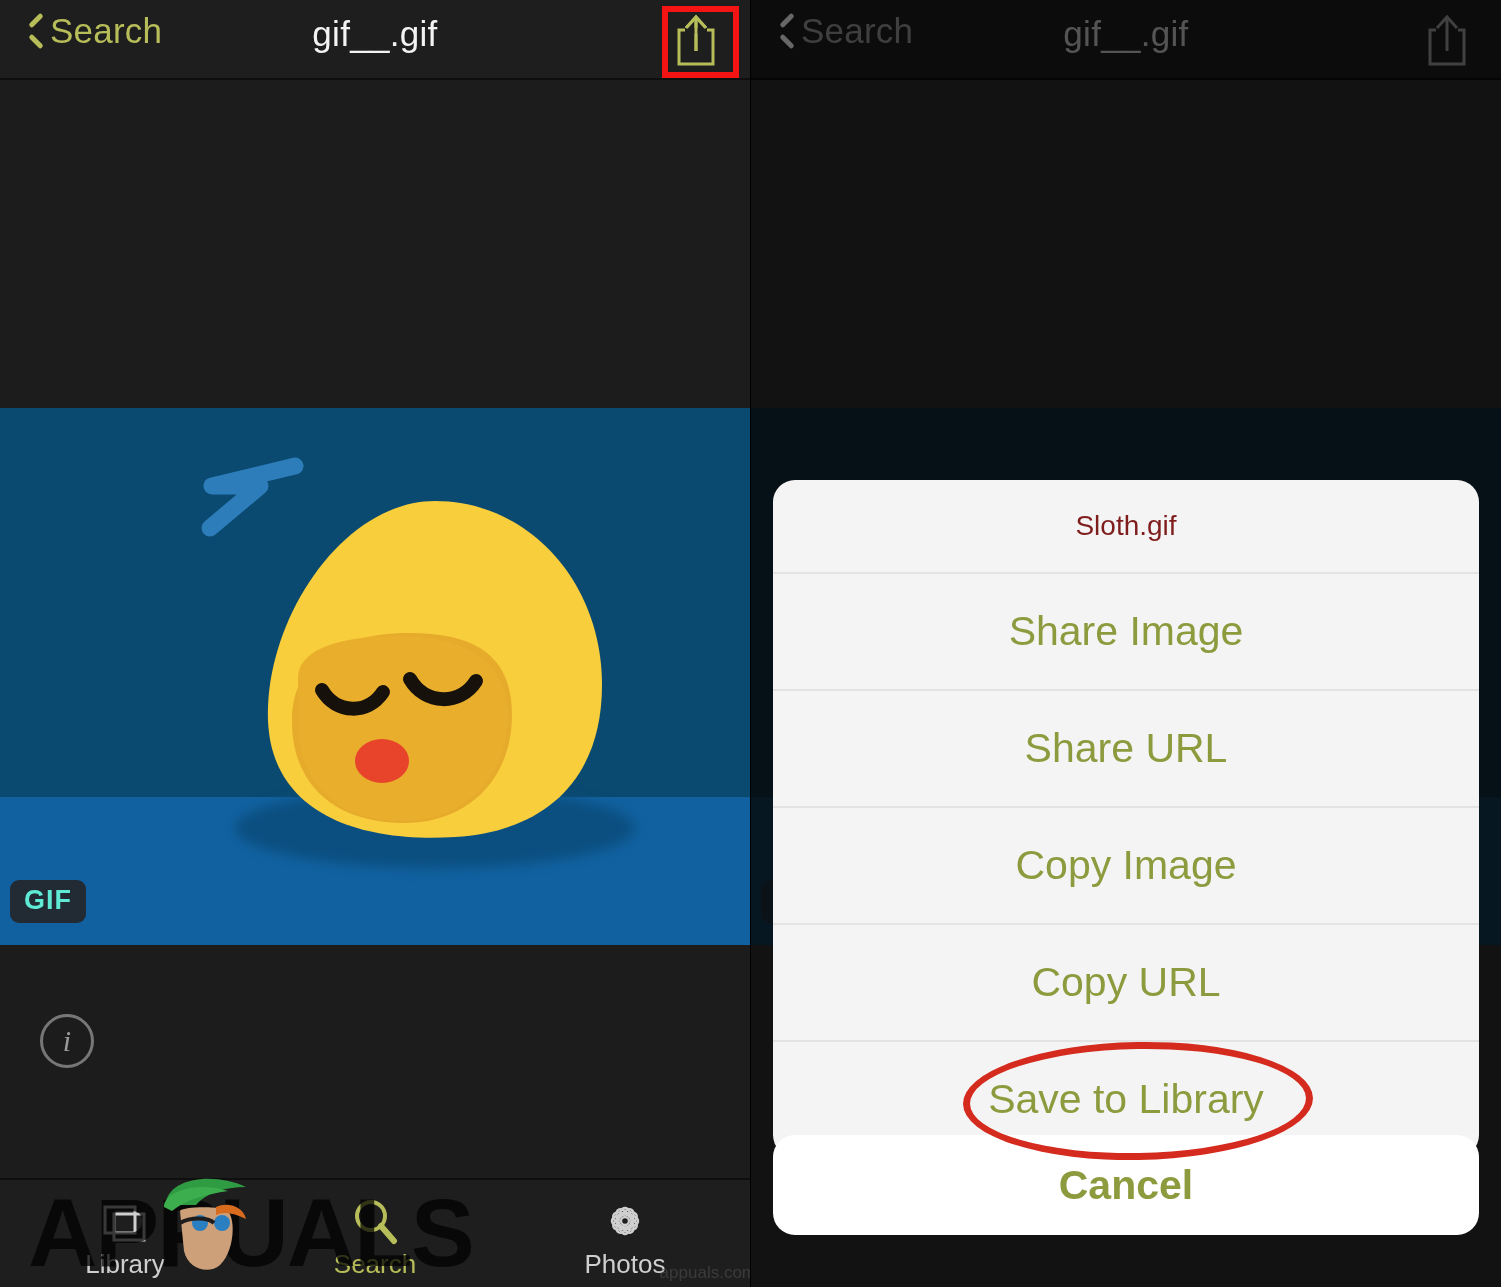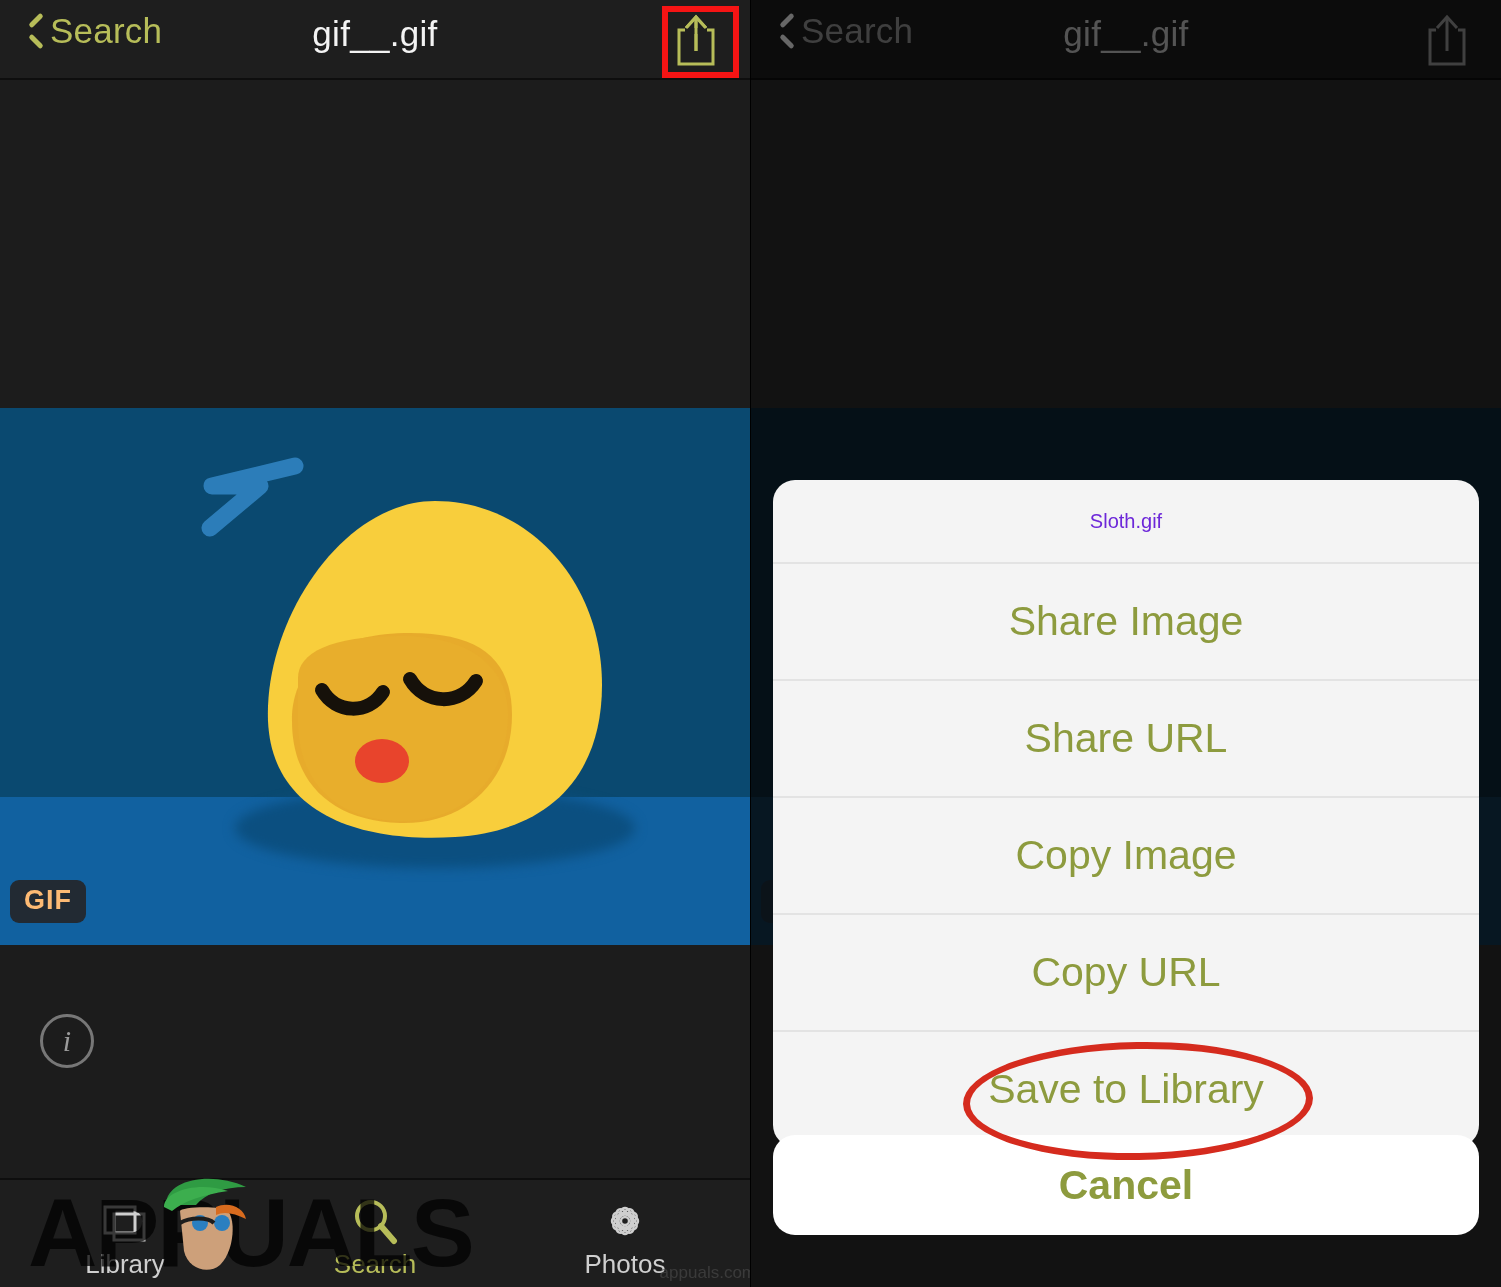--- a/index.html
+++ b/index.html
@@ -27,40 +27,40 @@
   .redbox{position:absolute;left:662px;top:6px;width:77px;height:72px;border:6px solid #f51414;box-sizing:border-box;pointer-events:none;}
 
   
   .content{position:absolute;top:80px;left:0;width:100%;bottom:107px;background:#1c1c1c;}
   .gifwrap{position:absolute;top:328px;left:0;width:100%;height:537px;background:#0a4970;overflow:hidden;}
   .gif-floor{position:absolute;left:0;bottom:0;width:100%;height:148px;background:#1161a0;}
   .gif-sky{position:absolute;left:0;top:0;width:100%;height:389px;background:#0a4970;}
   .zzz{position:absolute;left:190px;top:48px;width:130px;height:110px;}
   .blob-shadow{position:absolute;left:235px;top:380px;width:400px;height:80px;border-radius:50%;background:#0b4f80;filter:blur(6px);}
   .blob{position:absolute;left:250px;top:85px;width:370px;height:360px;}
-  .gif-badge{position:absolute;left:10px;bottom:22px;background:#222a33;color:#fdba74;font-size:27px;font-weight:bold;padding:5px 14px 7px;border-radius:9px;letter-spacing:1px;}
+  .gif-badge{position:absolute;left:10px;bottom:22px;background:#222a33;color:#5eead4;font-size:27px;font-weight:bold;padding:5px 14px 7px;border-radius:9px;letter-spacing:1px;}
   .info-btn{position:absolute;left:40px;bottom:112px;width:48px;height:48px;border:3px solid #777;border-radius:50%;color:#9a9a9a;font-size:30px;font-family:"Liberation Serif",serif;font-style:italic;display:flex;align-items:center;justify-content:center;cursor:pointer;}
 
   
   .tabbar{position:absolute;left:0;bottom:0;width:100%;height:107px;background:#1e1e1e;display:flex;border-top:2px solid #0e0e0e;}
   .tab{flex:1;display:flex;flex-direction:column;align-items:center;justify-content:flex-end;padding-bottom:8px;cursor:pointer;color:#cfcfcf;}
   .tab.active{color:#b7bd59;}
   .tab-icon{height:52px;display:flex;align-items:center;justify-content:center;margin-bottom:2px;}
   .tab-label{font-size:26px;line-height:30px;}
 
   
   .watermark{position:absolute;left:0;bottom:0;width:760px;height:115px;pointer-events:none;}
   .wm-text{position:absolute;left:28px;bottom:6px;font-size:96px;font-weight:bold;letter-spacing:-2px;color:#000;opacity:.72;line-height:96px;}
   .wm-face{position:absolute;left:150px;bottom:12px;width:120px;height:104px;}
   .wm-url{position:absolute;right:4px;bottom:4px;font-size:17px;color:#4a4a4a;opacity:.65;}
 
   
   .dimmer{position:absolute;inset:0;background:rgba(0,0,0,.34);}
   .sheet{position:absolute;left:22px;right:22px;top:480px;background:#f4f4f4;border-radius:22px;overflow:hidden;}
-  .sheet-title{height:82px;display:flex;align-items:center;justify-content:center;font-size:20px;color:#6d28d9;}
+  .sheet-title{height:92px;display:flex;align-items:center;justify-content:center;font-size:28px;color:#7f1d1d;}
   .sheet-row{height:115px;display:flex;align-items:center;justify-content:center;font-size:41px;color:#8d9b3e;border-top:2px solid #e3e3e3;cursor:pointer;position:relative;}
   .cancel{position:absolute;left:22px;right:22px;bottom:52px;height:100px;background:#fff;border-radius:22px;display:flex;align-items:center;justify-content:center;font-size:41px;font-weight:bold;color:#8d9b3e;cursor:pointer;}
   .ellipse{position:absolute;left:963px;top:1042px;width:336px;height:104px;border:7px solid #d52b1e;border-radius:50%;pointer-events:none;transform:rotate(-1deg);}
 </style>
 </head>
 <body>
 
 <div class="stage">
 
   <div class="panel left">

